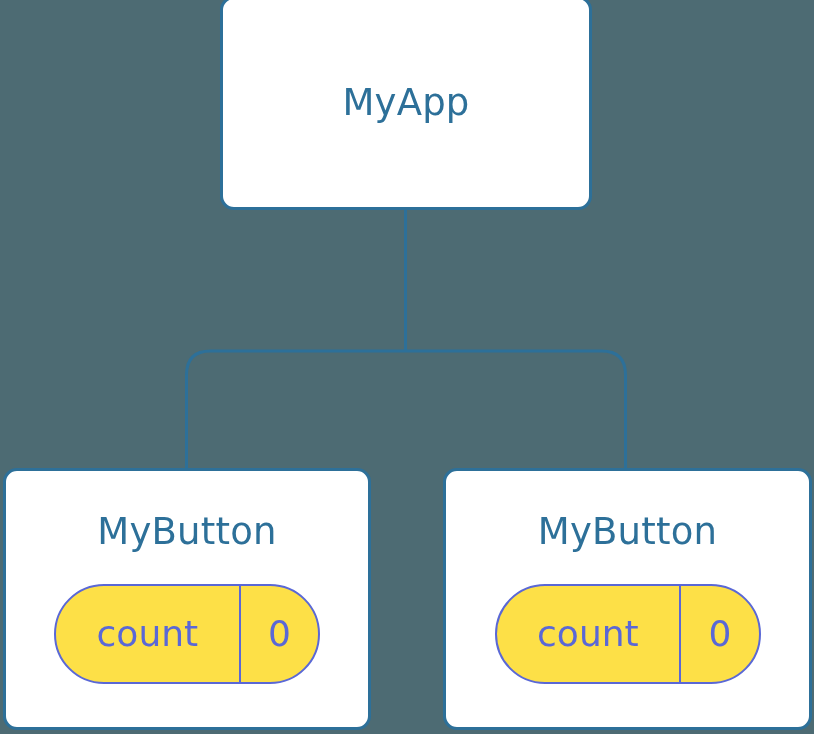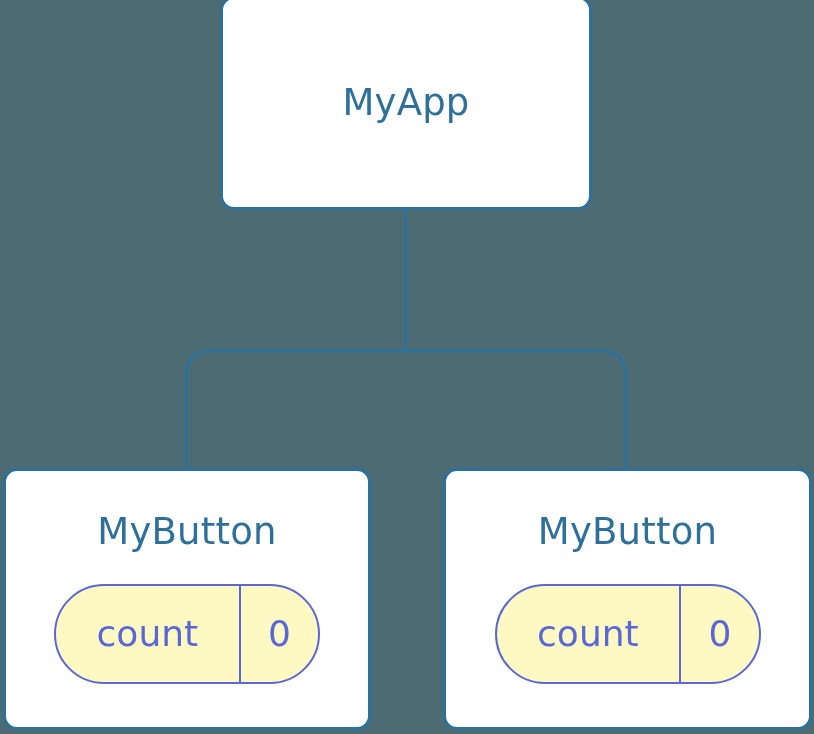--- a/index.html
+++ b/index.html
@@ -71,21 +71,21 @@
   .state-pill {
     position: relative;
     margin-top: 32px;
     width: 266px;
     height: 100px;
     border: 2px solid #5a68d6;
     border-radius: 50px;
     box-sizing: border-box;
     display: flex;
     align-items: stretch;
-    background: #fef9c3;
+    background: #fde047;
   }
   .pill-key {
     flex: 0 0 70.5%;
     display: flex;
     align-items: center;
     justify-content: center;
     border-right: 2px solid #5a68d6;
     box-sizing: border-box;
   }
   .pill-val {

